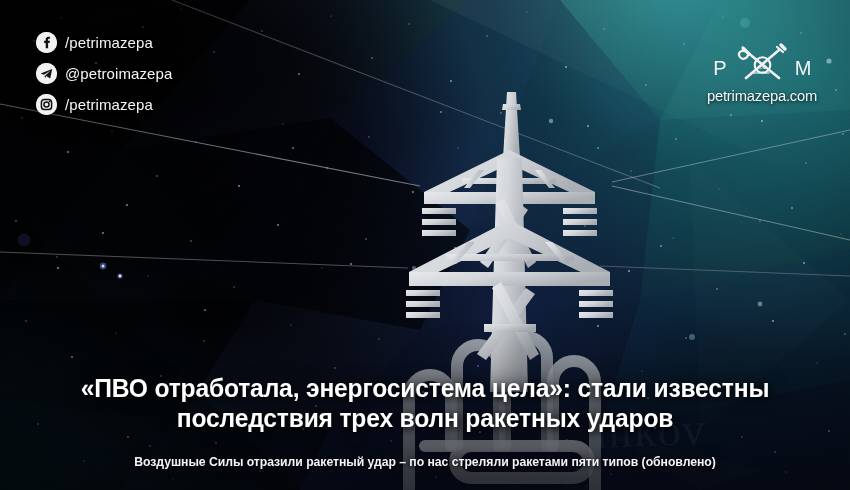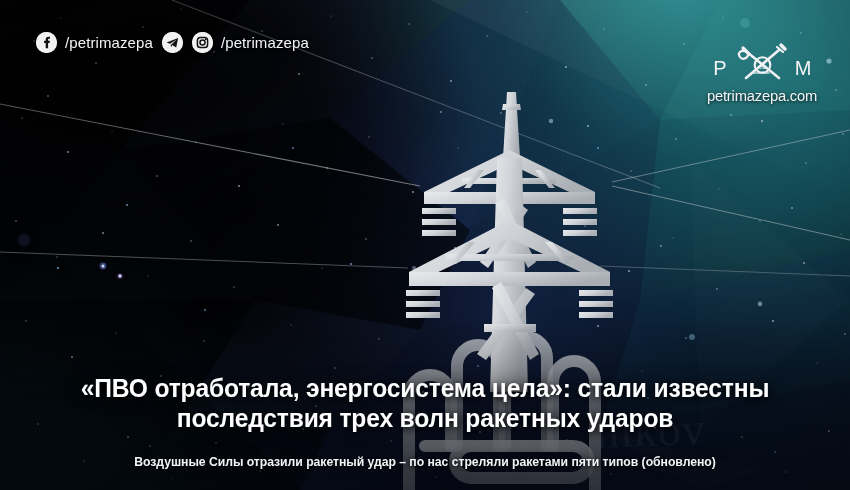--- a/index.html
+++ b/index.html
@@ -52,21 +52,21 @@
 
   
   .hand{position:absolute;left:395px;top:296px;}
 
   
   .pylon{position:absolute;left:404px;top:92px;}
 
   
   .social{
     position:absolute;left:36px;top:31px;
-    display:flex;flex-direction:row;gap:9px;
+    display:flex;flex-direction:column;gap:9px;
   }
   .social-row{display:flex;align-items:center;gap:8px;height:22px;}
   .si{
     width:21px;height:21px;flex:0 0 21px;border-radius:50%;
     background:#f2f2f2;
     display:flex;align-items:center;justify-content:center;
     box-shadow:0 0 6px rgba(0,0,0,.55);
   }
   .si svg{display:block;}
   .social-handle{
@@ -434,20 +434,21 @@
 
 
     <div class="social-row">
       <span class="si">
         <svg width="21" height="21" viewBox="0 0 21 21">
           <circle cx="10.5" cy="10.5" r="10.5" fill="#f2f2f2"></circle>
           <path d="M4.6 10.6l11.6-4.5-2 9.5-4-2.6-1.1 2.3-.75-3.3z" fill="#111"></path>
           <path d="M7.35 12.0l7.3-4.6-5.9 5.9z" fill="#f2f2f2" opacity=".85"></path>
         </svg>
       </span>
+      <span class="social-handle">@petroimazepa</span>
     </div>
 
     <div class="social-row">
       <span class="si">
         <svg width="21" height="21" viewBox="0 0 21 21">
           <circle cx="10.5" cy="10.5" r="10.5" fill="#f2f2f2"></circle>
           <rect x="5.4" y="5.4" width="10.2" height="10.2" rx="3.1" fill="none" stroke="#111" stroke-width="1.5"></rect>
           <circle cx="10.5" cy="10.5" r="2.55" fill="none" stroke="#111" stroke-width="1.5"></circle>
           <circle cx="13.7" cy="7.3" r="0.85" fill="#111"></circle>
         </svg>

